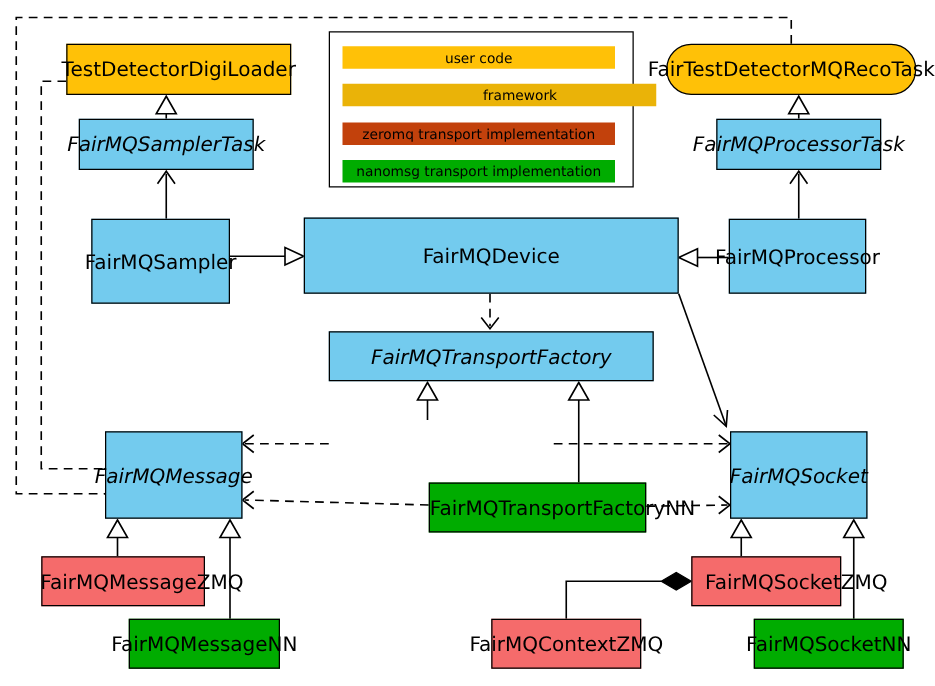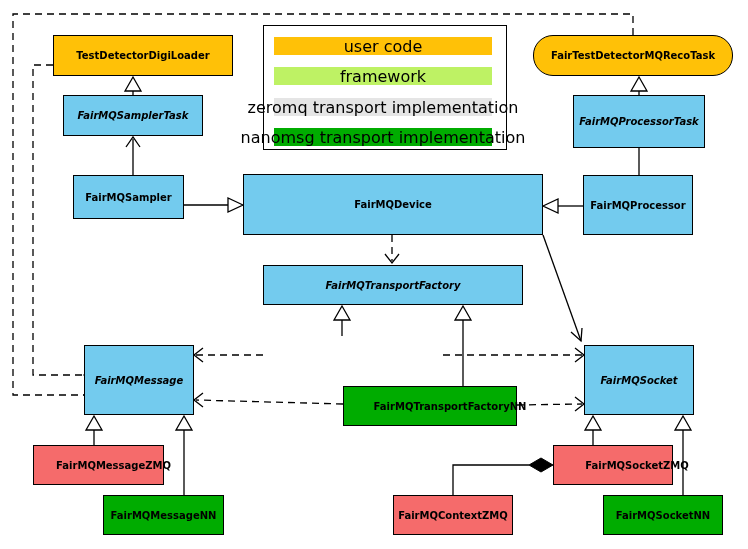--- a/index.html
+++ b/index.html
@@ -5,46 +5,46 @@
   html,body{margin:0;padding:0;background:#fff;}
   .stage{position:relative;width:748px;height:549px;background:#fff;overflow:hidden;
          font-family:"DejaVu Sans","Liberation Sans",sans-serif;}
   .edges{position:absolute;left:0;top:0;width:748px;height:549px;z-index:1;}
   .edges line,.edges path,.edges polyline{stroke:#000;stroke-width:1.3;fill:none;}
   .edges .dash{stroke-dasharray:7,5;}
   .edges .tri{fill:#fff;stroke:#000;stroke-width:1.3;}
   .edges .diamond{fill:#000;stroke:#000;stroke-width:1;}
   .node{position:absolute;z-index:2;border:1px solid #000;box-sizing:border-box;
         display:flex;align-items:center;justify-content:center;
-        font-weight:bold;font-size:10px;color:#000;white-space:nowrap;}
+        font-weight:normal;font-size:16px;color:#000;white-space:nowrap;}
   .abstract{font-style:italic;}
   
   .n-tddl{left:53px;top:35px;width:180px;height:41px;}
   .n-ftdmrt{left:533px;top:35px;width:200px;height:41px;border-radius:20px;}
   .n-fmst{left:63px;top:95px;width:140px;height:41px;}
-  .n-fmpt{left:573px;top:95px;width:132px;height:53px;}
-  .n-fms{left:73px;top:175px;width:111px;height:44px;text-align:right;}
+  .n-fmpt{left:573px;top:95px;width:132px;height:41px;}
+  .n-fms{left:73px;top:175px;width:111px;height:68px;text-align:right;}
   .n-fmd{left:243px;top:174px;width:300px;height:61px;}
   .n-fmp{left:583px;top:175px;width:110px;height:60px;}
   .n-fmtf{left:263px;top:265px;width:260px;height:40px;}
   .n-fmtfz{left:263px;top:336px;width:180px;height:38px;}
   .n-fmtfn{left:343px;top:386px;width:174px;height:40px;}
   .n-fmm{left:84px;top:345px;width:110px;height:70px;}
   .n-fmso{left:584px;top:345px;width:110px;height:70px;}
   .n-fmmz{left:33px;top:445px;width:131px;height:40px;}
   .n-fmmn{left:103px;top:495px;width:121px;height:40px;}
   .n-fmcz{left:393px;top:495px;width:120px;height:40px;}
   .n-fmsz{left:553px;top:445px;width:120px;height:40px;}
   .n-fmsn{left:603px;top:495px;width:120px;height:40px;}
   
   .legend{position:absolute;z-index:2;left:263px;top:25px;width:244px;height:125px;
           border:1px solid #000;box-sizing:border-box;background:#fff;}
   .legend .bar{position:absolute;left:10px;width:218px;height:18px;
                display:flex;align-items:center;justify-content:center;
-               font-size:16px;color:#000;white-space:nowrap;}
+               font-size:11px;color:#000;white-space:nowrap;}
   .bar-1{top:11px;} .bar-2{top:41px;} .bar-3{top:72px;} .bar-4{top:102px;}
 </style>
 </head>
 <body>
 
 <div class="stage">
 
   <svg class="edges" viewBox="0 0 748 549">
 
     <g>
@@ -150,24 +150,24 @@
     <g>
       <path d="M453,495 L453,465 L529,465"></path>
       <polygon class="diamond" points="529,465 541,458 553,465 541,472"></polygon>
     </g>
   </svg>
 
   <div class="legend">
     <div class="bar bar-1" style="background-color: rgb(255, 193, 7);">
       <span>user code</span>
     </div>
-    <div class="bar bar-2" style="background-color: #bef264;">
+    <div class="bar bar-2" style="background-color: #eab308; padding-left: 33px;">
       <span>framework</span>
     </div>
-    <div class="bar bar-3" style="background-color: #e5e5e5;">
+    <div class="bar bar-3" style="background-color: #c2410c;">
       <span>zeromq transport implementation</span>
     </div>
     <div class="bar bar-4" style="background-color: rgb(0, 172, 0);">
       <span>nanomsg transport implementation</span>
     </div>
   </div>
 
   <div class="node n-tddl" style="background-color: rgb(255, 193, 7);">TestDetectorDigiLoader</div>
   <div class="node n-ftdmrt" style="background-color: rgb(255, 193, 7);">FairTestDetectorMQRecoTask</div>
   <div class="node abstract n-fmst" style="background-color: rgb(115, 203, 238);">FairMQSamplerTask</div>

